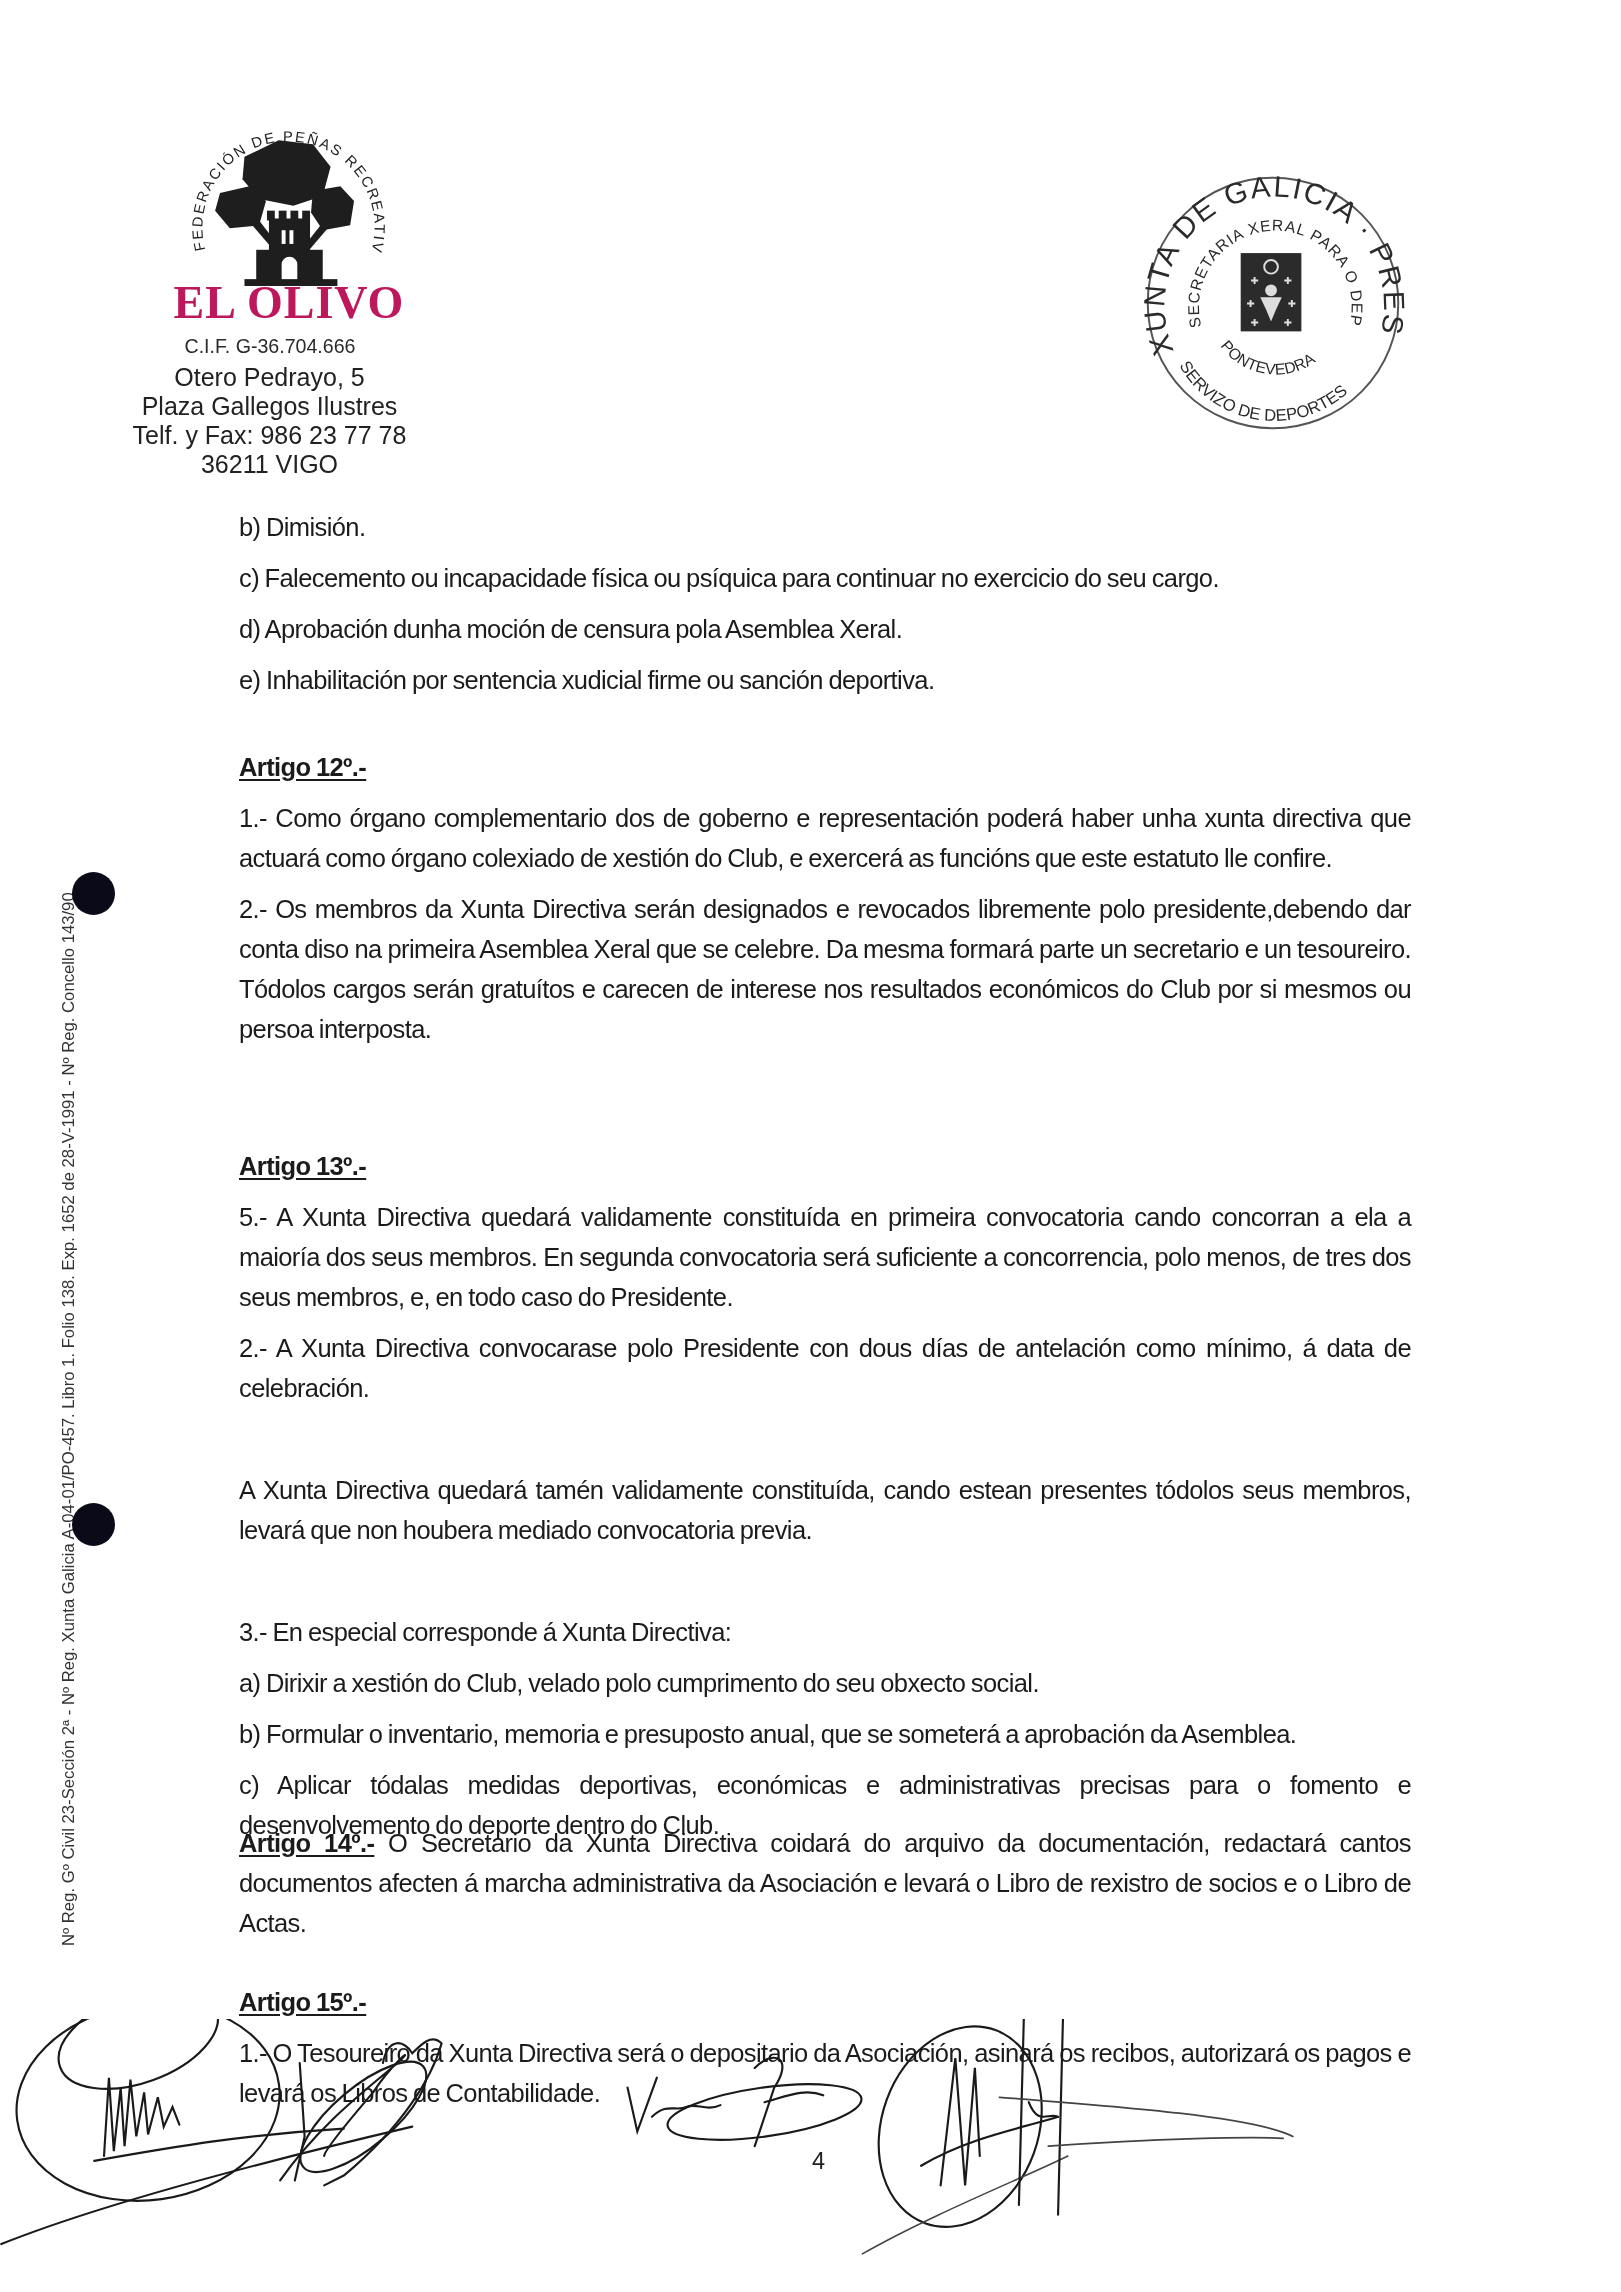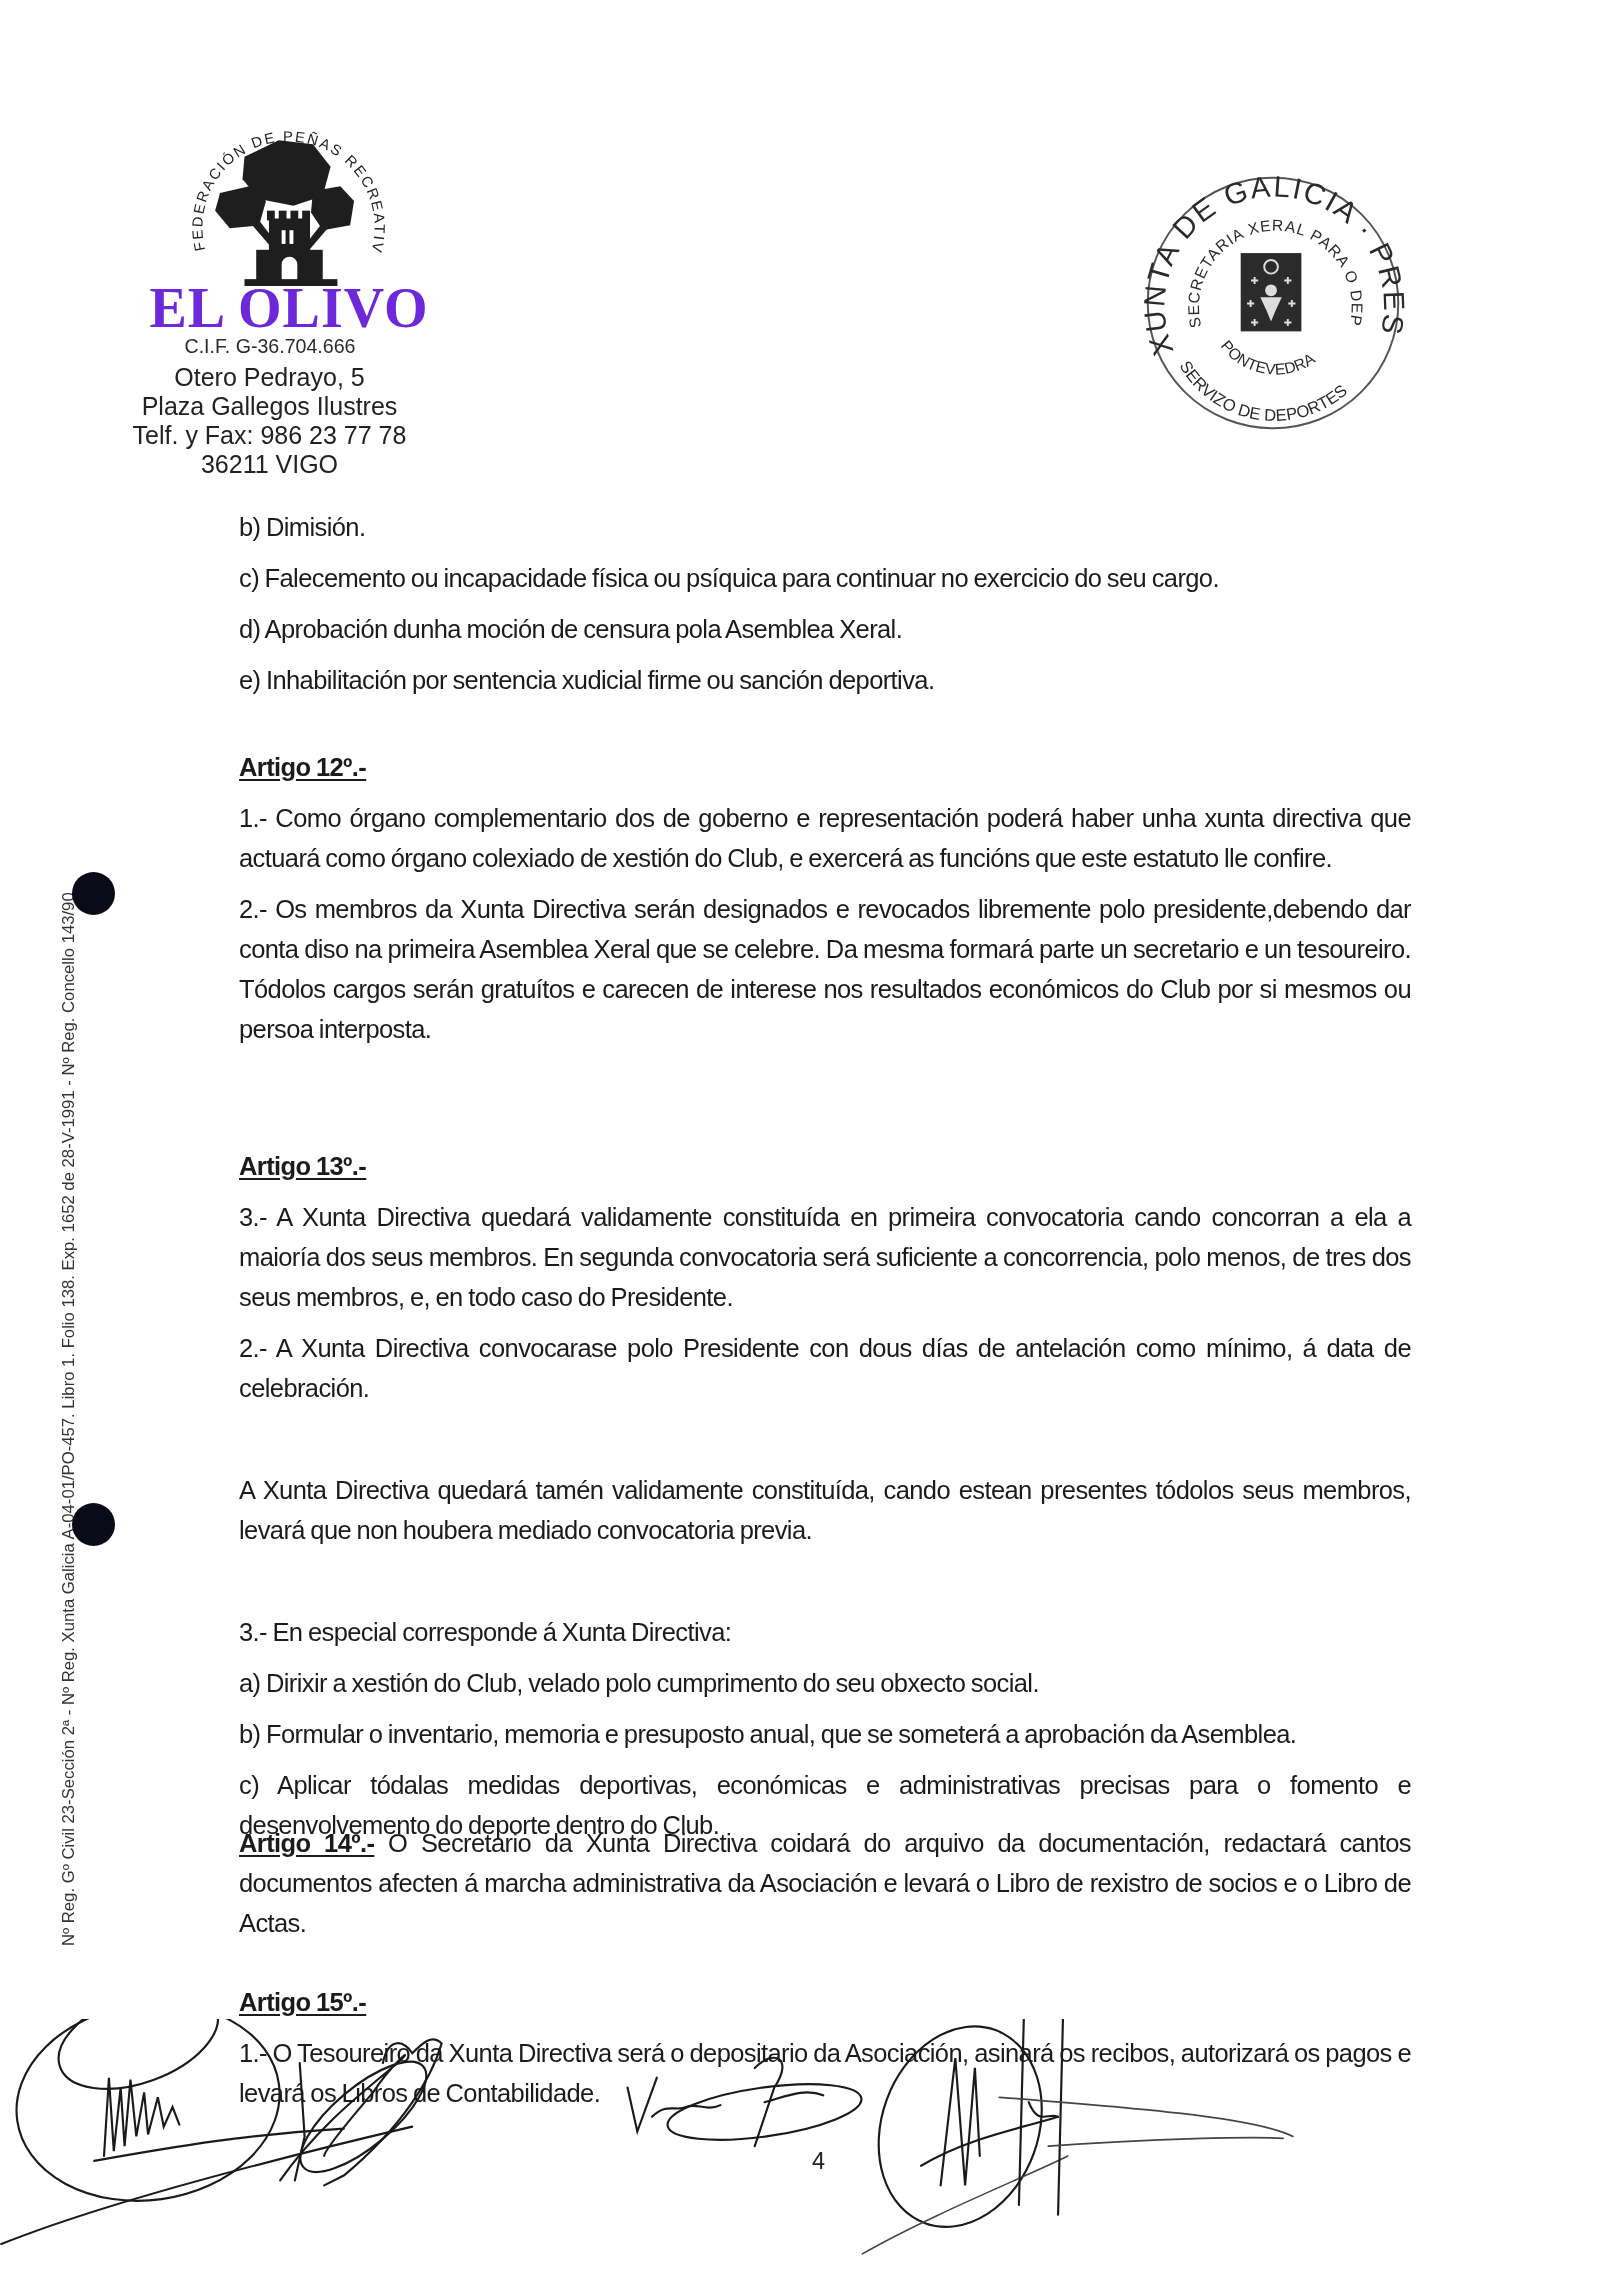--- a/index.html
+++ b/index.html
@@ -1,20 +1,20 @@
 <!DOCTYPE html>
 <html><head>
 <meta charset="utf-8">
 <style>
   html, body { margin:0; padding:0; background:#ffffff; }
   body { width:1621px; height:2293px; position:relative; overflow:hidden; font-family:"Liberation Sans", sans-serif; color:#1c1c1c; }
   .abs { position:absolute; }
   
   .logo { left:176px; top:103px; width:225px; height:230px; }
-  .brand { left:147px; top:276px; width:284px; text-align:center; font-family:"Liberation Serif", serif; font-weight:bold; font-size:56px; letter-spacing:1px; color:#6d28d9; }
+  .brand { left:147px; top:276px; width:284px; text-align:center; font-family:"Liberation Serif", serif; font-weight:bold; font-size:46px; letter-spacing:1px; color:#be185d; }
   .cif { left:118px; top:335px; width:304px; text-align:center; font-size:19.6px; color:#2a2a2a; }
   .addr { left:98px; top:363px; width:343px; text-align:center; font-size:25px; line-height:29px; color:#222; }
   
   .stamp { left:1135px; top:165px; width:276px; height:276px; }
   
   .side { left:59px; top:1946px; transform-origin:0 0; transform:rotate(-90deg); white-space:nowrap; font-size:16.7px; color:#333; width:1186px; }
   .dot { width:43px; height:43px; border-radius:50%; background:#0a0a18; }
   
   .body { left:228px; width:1194px; font-family:"Liberation Sans", sans-serif; font-size:25.5px; line-height:40px; letter-spacing:-0.6px; word-spacing:-1px; color:#1b1b1b; }
   .body p { margin:11px; text-align:justify; text-align-last:left; }
@@ -111,21 +111,21 @@
 </div>
 
 <div class="abs body" style="top:736px;">
   <p class="nl"><span class="art">Artigo 12º.-</span></p>
   <p>1.- Como órgano complementario dos de goberno e representación poderá haber unha xunta directiva que actuará como órgano colexiado de xestión do Club, e exercerá as funcións que este estatuto lle confire.</p>
   <p>2.- Os membros da Xunta Directiva serán designados e revocados libremente polo presidente,debendo dar conta diso na primeira Asemblea Xeral que se celebre. Da mesma formará parte un secretario e un tesoureiro. Tódolos cargos serán gratuítos e carecen de interese nos resultados económicos do Club por si mesmos ou persoa interposta.</p>
 </div>
 
 <div class="abs body" style="top:1135px;">
   <p class="nl"><span class="art">Artigo 13º.-</span></p>
-  <p>3.- A Xunta Directiva quedará validamente constituída en primeira convocatoria cando concorran a ela a maioría dos seus membros. En segunda convocatoria será suficiente a concorrencia, polo menos, de tres dos seus membros, e, en todo caso do Presidente.</p>
+  <p>5.- A Xunta Directiva quedará validamente constituída en primeira convocatoria cando concorran a ela a maioría dos seus membros. En segunda convocatoria será suficiente a concorrencia, polo menos, de tres dos seus membros, e, en todo caso do Presidente.</p>
   <p>2.- A Xunta Directiva convocarase polo Presidente con dous días de antelación como mínimo, á data de celebración.</p>
   <div class="gap"></div>
   <p>A Xunta Directiva quedará tamén validamente constituída, cando estean presentes tódolos seus membros, levará que non houbera mediado convocatoria previa.</p>
   <div class="gap"></div>
   <p class="nl">3.- En especial corresponde á Xunta Directiva:</p>
   <p class="nl">a) Dirixir a xestión do Club, velado polo cumprimento do seu obxecto social.</p>
   <p>b) Formular o inventario, memoria e presuposto anual, que se someterá a aprobación da Asemblea.</p>
   <p>c) Aplicar tódalas medidas deportivas, económicas e administrativas precisas para o fomento e desenvolvemento do deporte dentro do Club.</p>
 </div>
 

